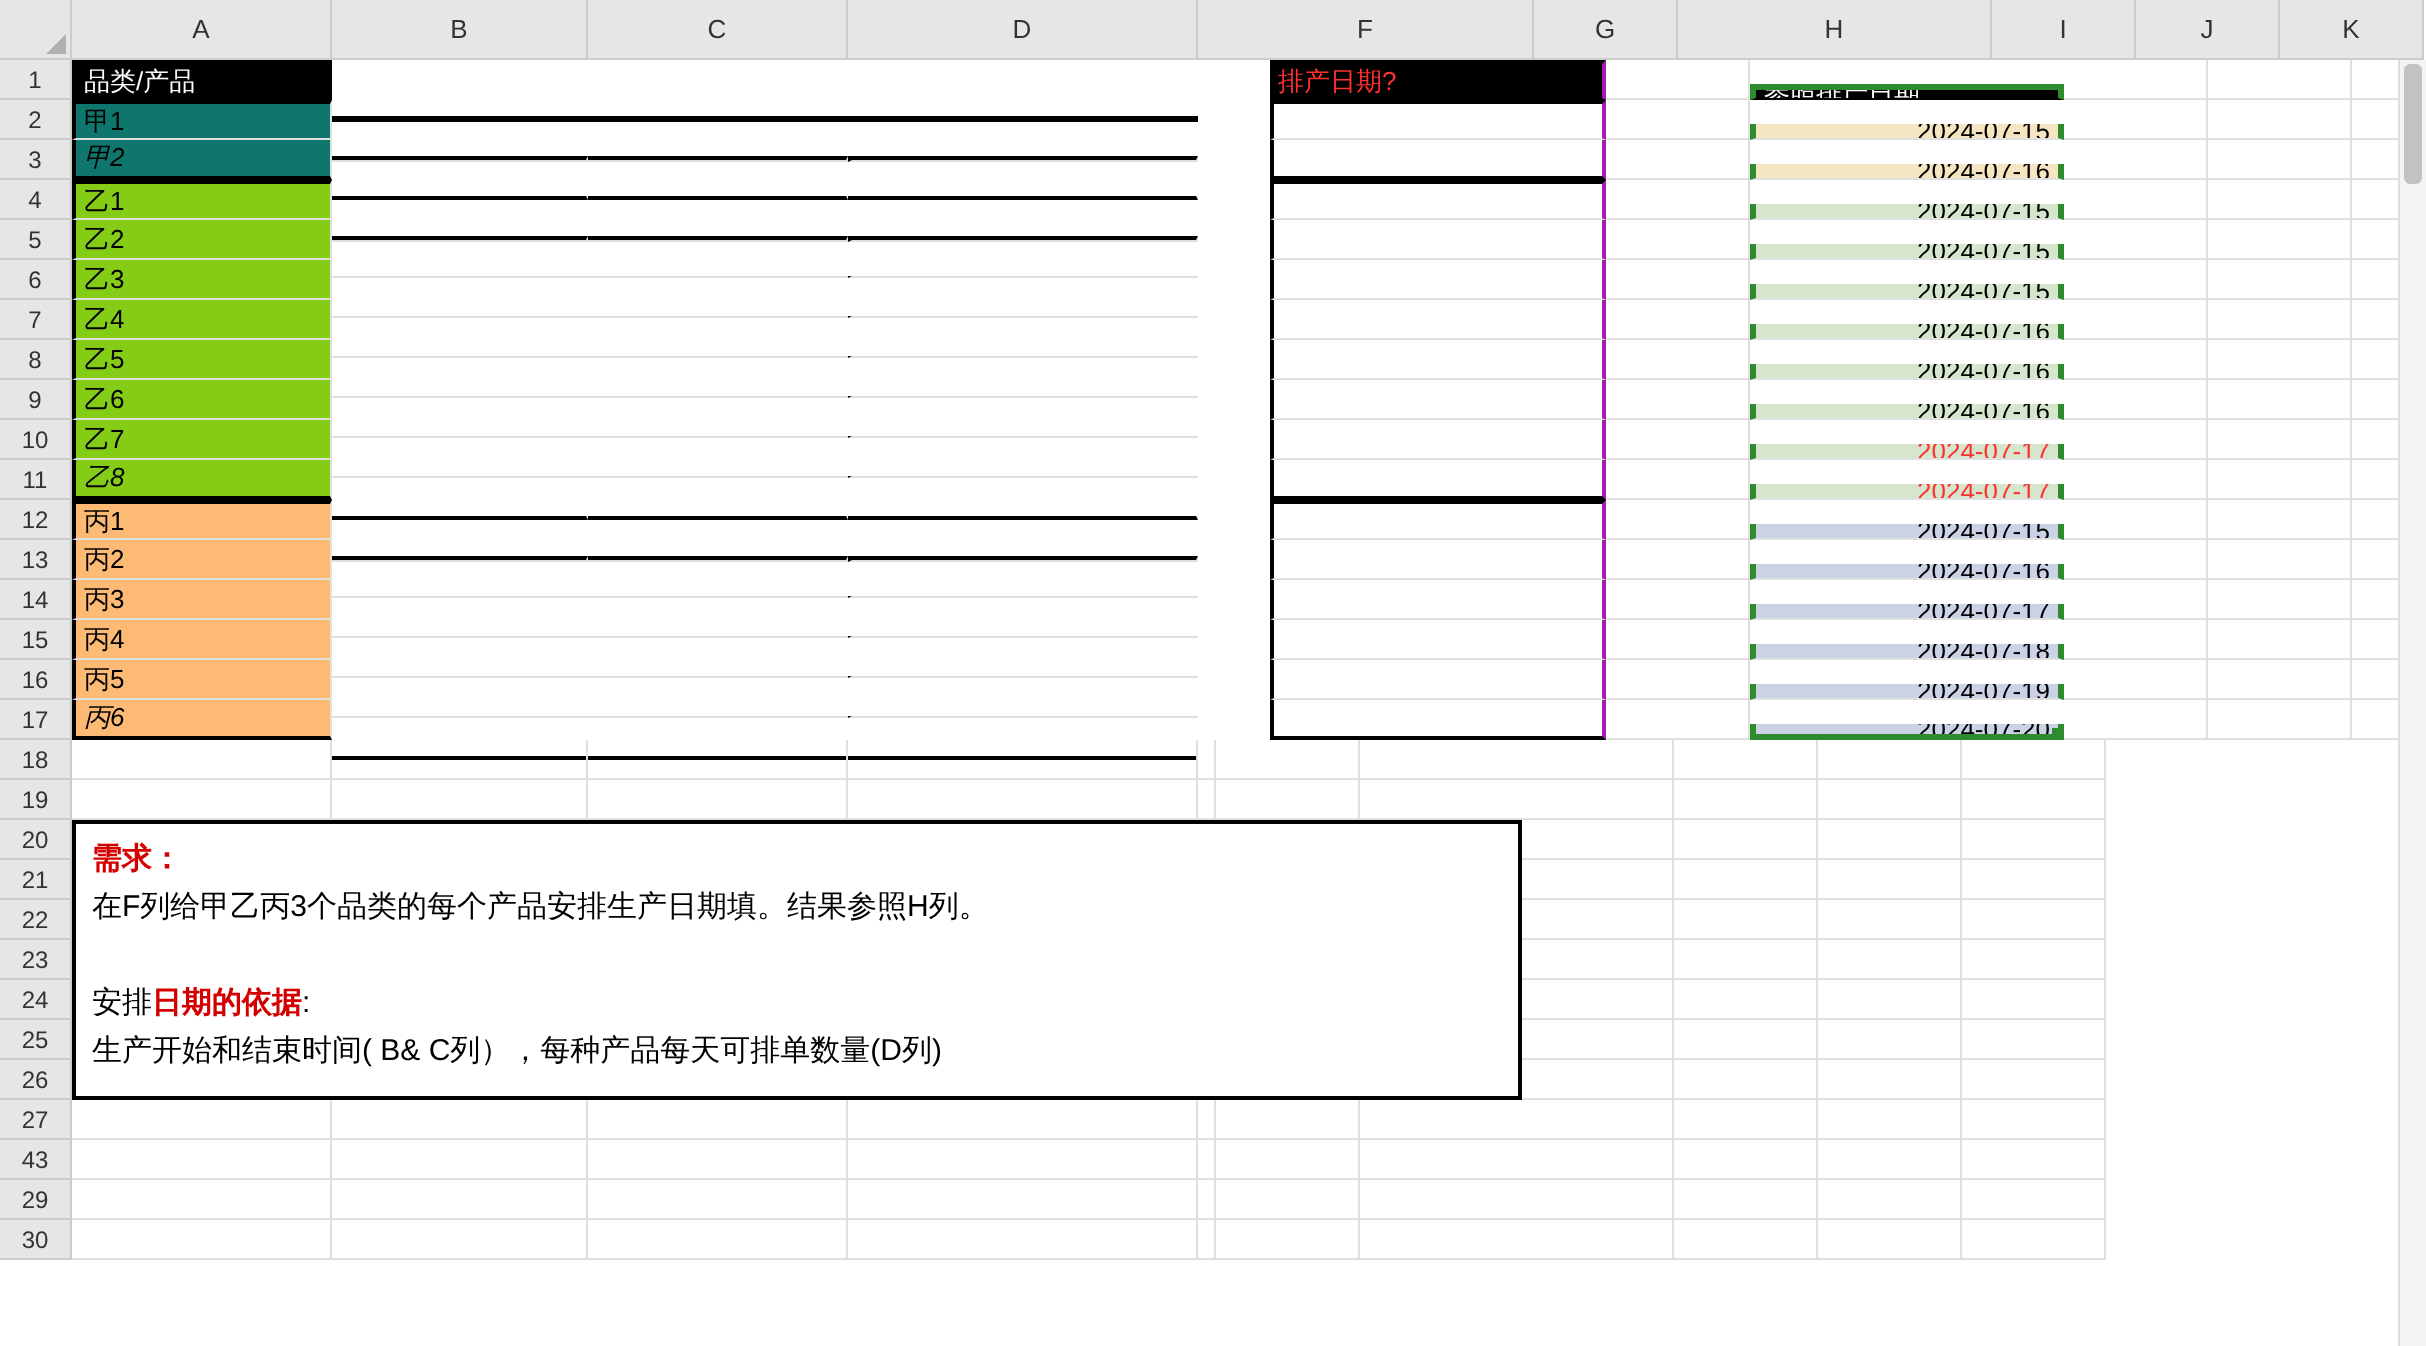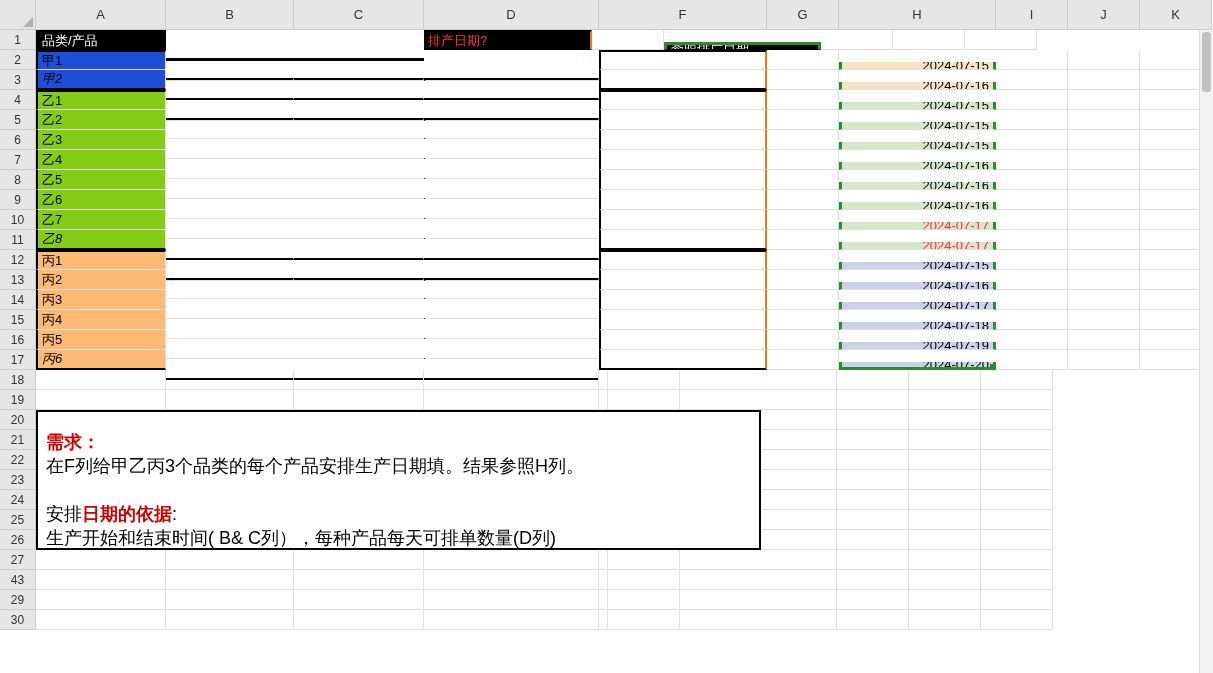--- a/index.html
+++ b/index.html
@@ -21,47 +21,47 @@
 .cell { border-right:1px solid #e0e0e0; border-bottom:1px solid #e0e0e0; display:flex; align-items:center; padding:0 4px; overflow:hidden; white-space:nowrap; }
 
 
 .cA{width:130px;text-align:right;} .cB{width:128px;} .cC{width:130px;} .cD{width:175px;} .cE{width:168px;} .cG{width:72px;} .cH{width:157px;} .cI{width:72px;} .cJ{width:72px;} .cK{width:72px;}
 
 
 .hdr { background:#000; color:#fff; font-weight:500; border-bottom:1px solid #000; border-right:1px solid #000;}
 .hdrRed { color:#ff3030; }
 
 
-.fillA1{background:#1d4ed8;}
+.fillA1{background:#0f766e;}
 .fillA2{background:#84cc16;}
 .fillA3{background:#fdba74;}
 .fillH1{background:#f5e5c0;}
 .fillH2{background:#d6e6cc;}
 .fillH3{background:#ccd2e6;}
 .redText{color:#ff3030;}
 
 
 .bL{border-left:2px solid #000;}
-.bR{border-right:2px solid #f97316;}
+.bR{border-right:2px solid #a21caf;margin-left:36px;}
 .bT{border-top:2px solid #000;}
 .bB{border-bottom:2px solid #000;font-style:italic;}
 
 
 .selTop{border-top:3px solid #2e8b2e;}
 .selBot{border-bottom:3px solid #2e8b2e;}
 .selL{border-left:3px solid #2e8b2e;margin-top:12px;}
 .selR{border-right:3px solid #2e8b2e;}
 
 
 .aL{justify-content:flex-start;}
 .aC{justify-content:center;margin-top:28px;}
 .aR{justify-content:flex-end;}
 
 
-.noteBox { position:absolute; border:2px solid #000; padding:18px 8px; font-size:18px; line-height:24px; background:#fff;}
+.noteBox { position:absolute; border:2px solid #000; padding:6px 8px; font-size:15px; line-height:24px; background:#fff;}
 .noteBox .redB{color:#d40000; font-weight:bold;}
 
 
 .fillHandle{position:absolute; width:6px; height:6px; background:#2e8b2e; right:-3px; bottom:-3px;}
 
 .scrollV{position:absolute; right:0; top:30px; bottom:0; width:14px; background:#f3f3f3; border-left:1px solid #ddd;}
 .scrollV .thumb{position:absolute; left:2px; right:2px; top:2px; height:60px; background:#c2c2c2; border-radius:3px;}
 </style>
 </head>
 <body>
@@ -110,20 +110,21 @@
       <div class="rh">27</div>
       <div class="rh">43</div>
       <div class="rh">29</div>
       <div class="rh">30</div>
     </div>
   <div class="grid" id="grid">
       <div class="row">
         <div class="cell cA hdr aL bL bT">品类/产品</div>
         <div class="cell cB hdr aC bT">生产时间（开始）</div>
         <div class="cell cC hdr aC bT">生产时间（结束）</div>
+        <div class="cell cD hdr aC bT">该品类每天可排单数量</div>
         <div class="cell cE hdr hdrRed aL bT bR">排产日期?</div>
         <div class="cell cG"></div>
         <div class="cell cH hdr aL selTop selL selR">参照排产日期</div>
         <div class="cell cI"></div>
         <div class="cell cJ"></div>
         <div class="cell cK"></div>
       </div>
       <div class="row">
         <div class="cell cA aL fillA1 bL bT">甲1</div>
         <div class="cell cB aC bT">2024-07-15</div>

